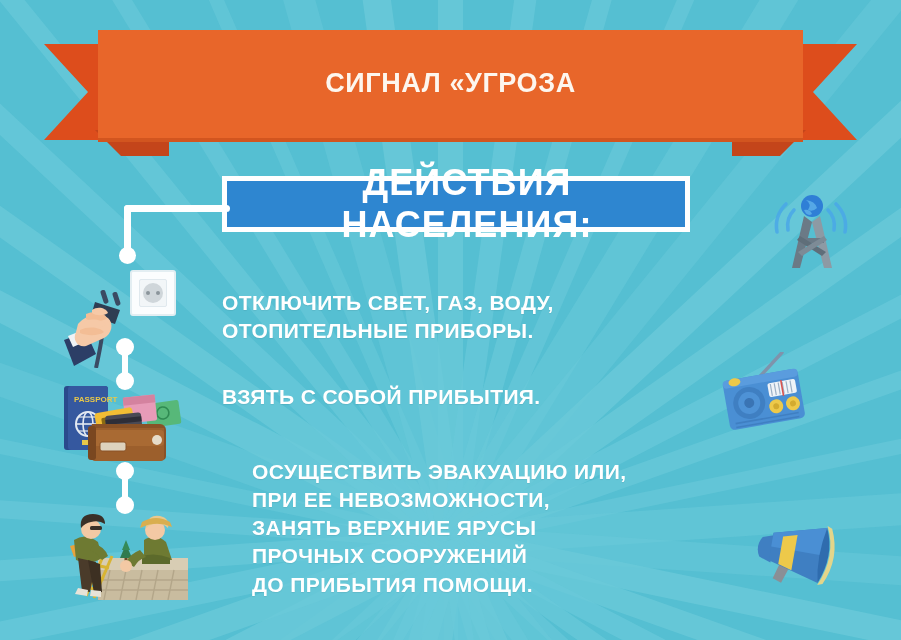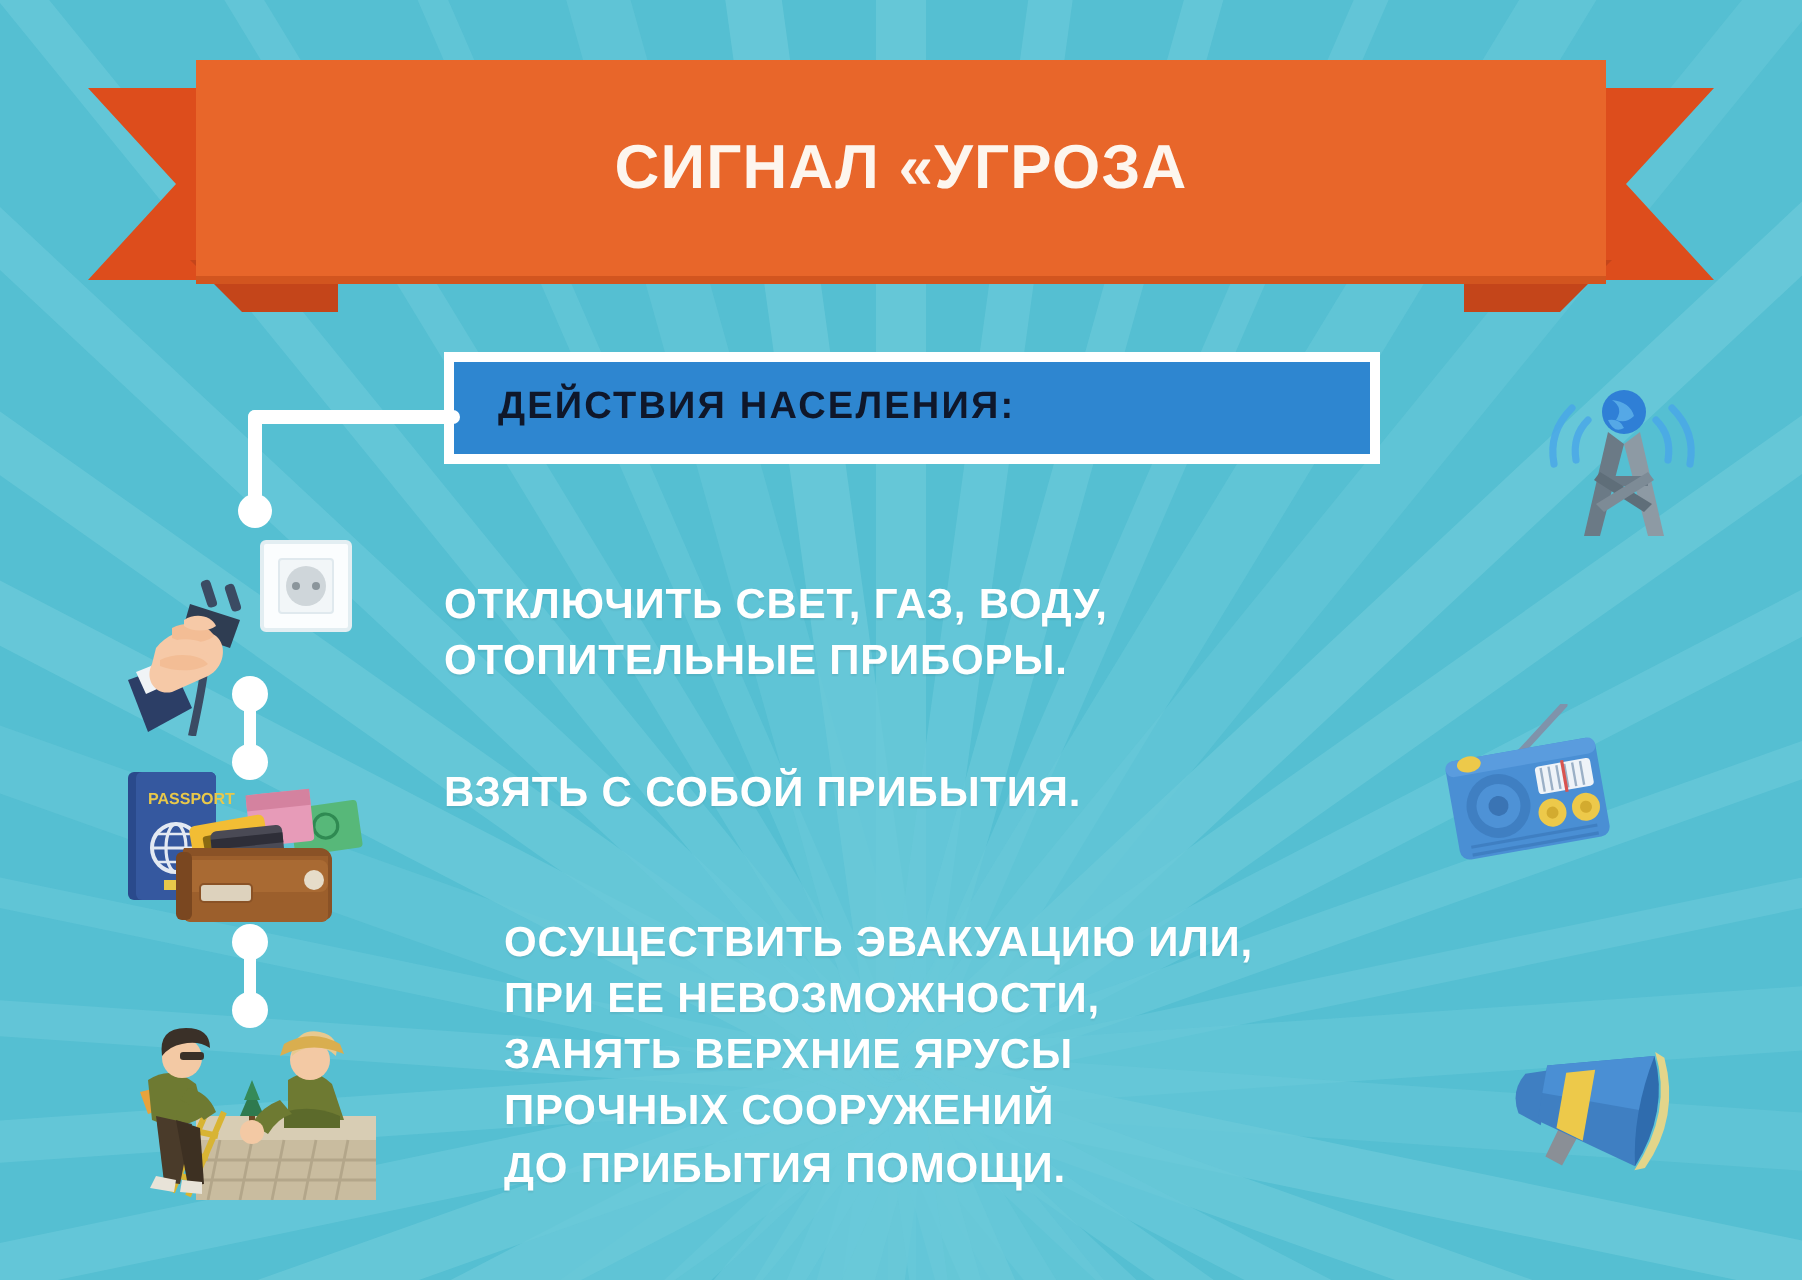--- a/index.html
+++ b/index.html
@@ -58,38 +58,38 @@
   #band-shadow {
     position:absolute; left:98px; right:98px; top:108px;
     height:12px;
     background:#d2551f;
   }
   #banner-text {
     position:absolute; left:98px; right:98px; top:8px; height:108px;
     display:flex; flex-direction:row; align-items:center; justify-content:center;
     color:#fdf6ee;
     font-weight:bold;
-    font-size:31px;
+    font-size:27px;
     letter-spacing:.6px;
     line-height:1.32;
     text-align:right;
   }
 
   
   #heading-box {
     position:absolute; left:222px; top:176px;
     width:468px; height:56px;
     background:#2e86d0;
     border:5px solid #ffffff;
     display:flex; align-items:center;
     padding-left:22px;
   }
   #heading-text {
-    color:#0f172a; font-weight:bold;
-    font-size:19px; letter-spacing:1.1px;text-align:center;
+    color:#ffffff; font-weight:bold;
+    font-size:36px; letter-spacing:1.1px;text-align:center;
   }
 
   
   #elbow { position:absolute; left:110px; top:205px; width:120px; height:62px; }
   .elbow-h { position:absolute; left:14px; top:0; width:106px; height:7px; background:#fff; border-radius:4px;}
   .elbow-v { position:absolute; left:14px; top:0; width:7px; height:46px; background:#fff; border-radius:4px;}
   .elbow-cap {
     position:absolute; left:9px; top:42px;
     width:17px; height:17px; border-radius:50%; background:#fff;
   }

